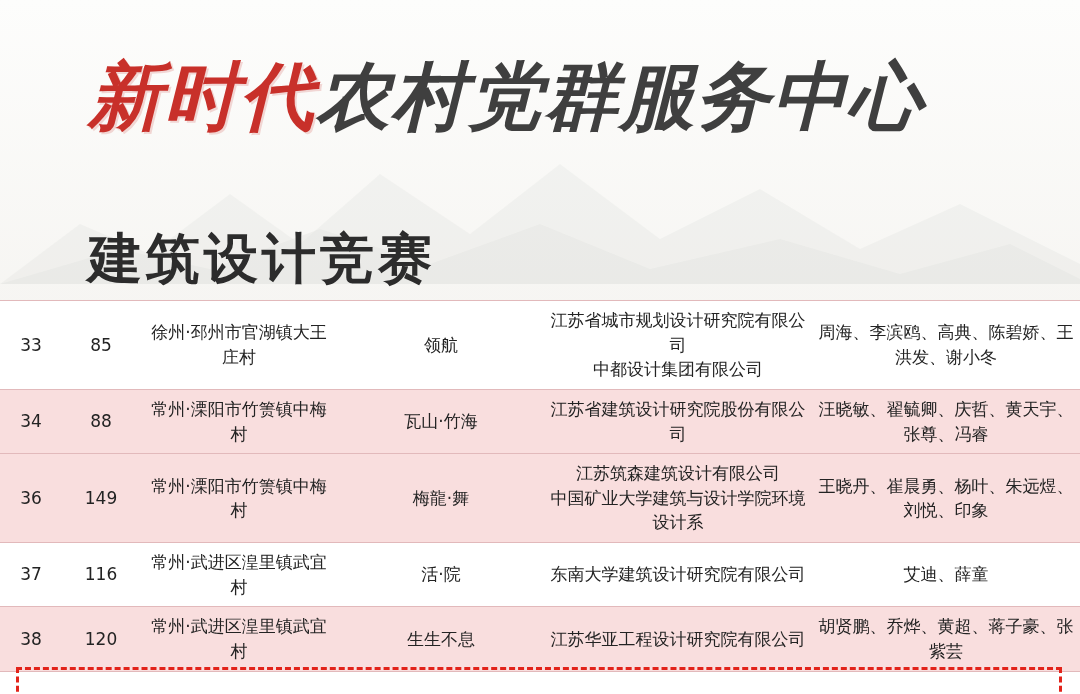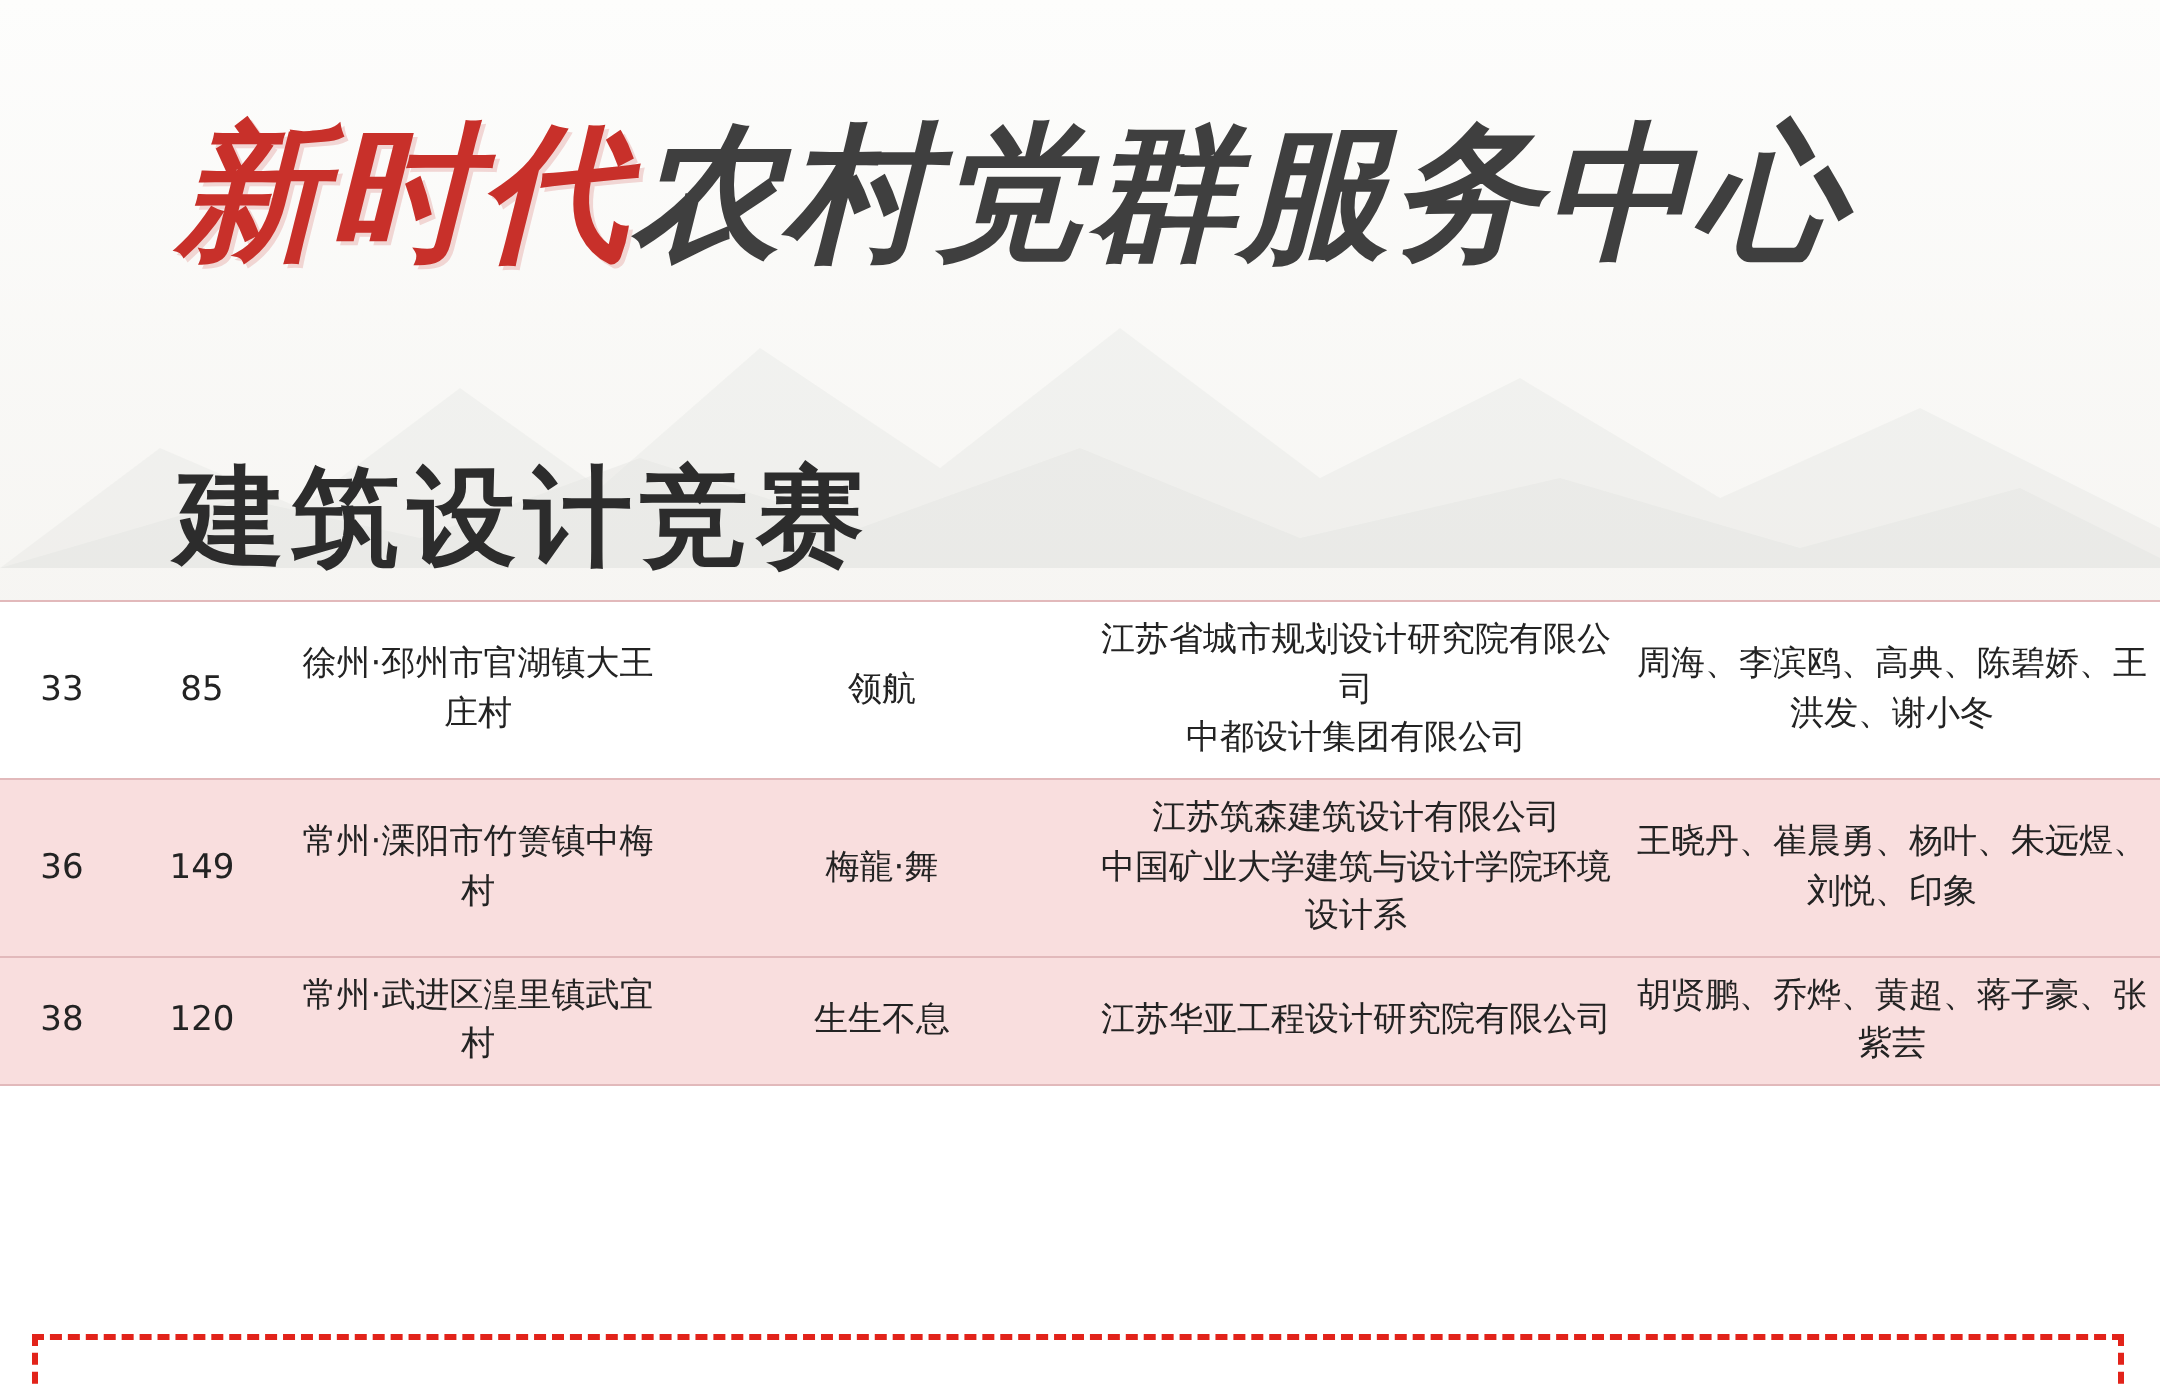--- a/index.html
+++ b/index.html
@@ -163,32 +163,48 @@
         <tr class="plain">
           <td>33</td>
           <td>85</td>
           <td>徐州·邳州市官湖镇大王庄村</td>
           <td>领航</td>
           <td style="white-space:pre-line">江苏省城市规划设计研究院有限公司
 中都设计集团有限公司</td>
           <td>周海、李滨鸥、高典、陈碧娇、王洪发、谢小冬</td>
         </tr>
 
+        <tr class="alt">
+          <td>34</td>
+          <td>88</td>
+          <td>常州·溧阳市竹箦镇中梅村</td>
+          <td>瓦山·竹海</td>
+          <td style="white-space:pre-line">江苏省建筑设计研究院股份有限公司</td>
+          <td>汪晓敏、翟毓卿、庆哲、黄天宇、张尊、冯睿</td>
+        </tr>
 
 
         <tr class="alt">
           <td>36</td>
           <td>149</td>
           <td>常州·溧阳市竹箦镇中梅村</td>
           <td>梅龍·舞</td>
           <td style="white-space:pre-line">江苏筑森建筑设计有限公司
 中国矿业大学建筑与设计学院环境设计系</td>
           <td>王晓丹、崔晨勇、杨叶、朱远煜、刘悦、印象</td>
         </tr>
 
+        <tr class="plain">
+          <td>37</td>
+          <td>116</td>
+          <td>常州·武进区湟里镇武宜村</td>
+          <td>活·院</td>
+          <td style="white-space:pre-line">东南大学建筑设计研究院有限公司</td>
+          <td>艾迪、薛童</td>
+        </tr>
 
         <tr class="alt cut-row">
           <td>38</td>
           <td>120</td>
           <td>常州·武进区湟里镇武宜村</td>
           <td>生生不息</td>
           <td style="white-space:pre-line">江苏华亚工程设计研究院有限公司</td>
           <td>胡贤鹏、乔烨、黄超、蒋子豪、张紫芸</td>
         </tr>
 

